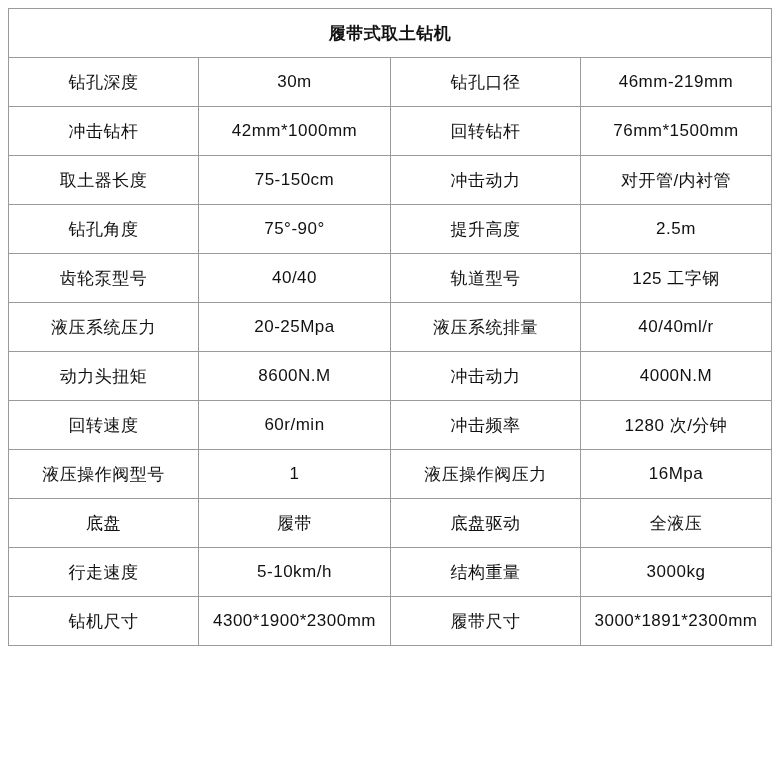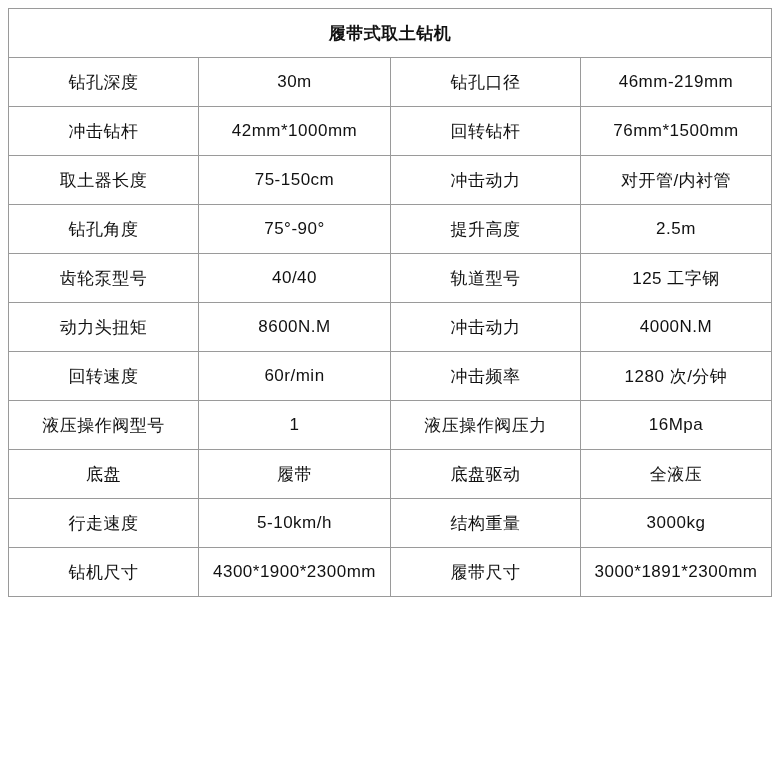--- a/index.html
+++ b/index.html
@@ -92,20 +92,26 @@
         <td class="label-cell">提升高度</td>
         <td class="value-cell">2.5m</td>
       </tr>
       <tr>
         <td class="label-cell">齿轮泵型号</td>
         <td class="value-cell">40/40</td>
         <td class="label-cell">轨道型号</td>
         <td class="value-cell">125 工字钢</td>
       </tr>
       <tr>
+        <td class="label-cell">液压系统压力</td>
+        <td class="value-cell">20-25Mpa</td>
+        <td class="label-cell">液压系统排量</td>
+        <td class="value-cell">40/40ml/r</td>
+      </tr>
+      <tr>
         <td class="label-cell">动力头扭矩</td>
         <td class="value-cell">8600N.M</td>
         <td class="label-cell">冲击动力</td>
         <td class="value-cell">4000N.M</td>
       </tr>
       <tr>
         <td class="label-cell">回转速度</td>
         <td class="value-cell">60r/min</td>
         <td class="label-cell">冲击频率</td>
         <td class="value-cell">1280 次/分钟</td>

